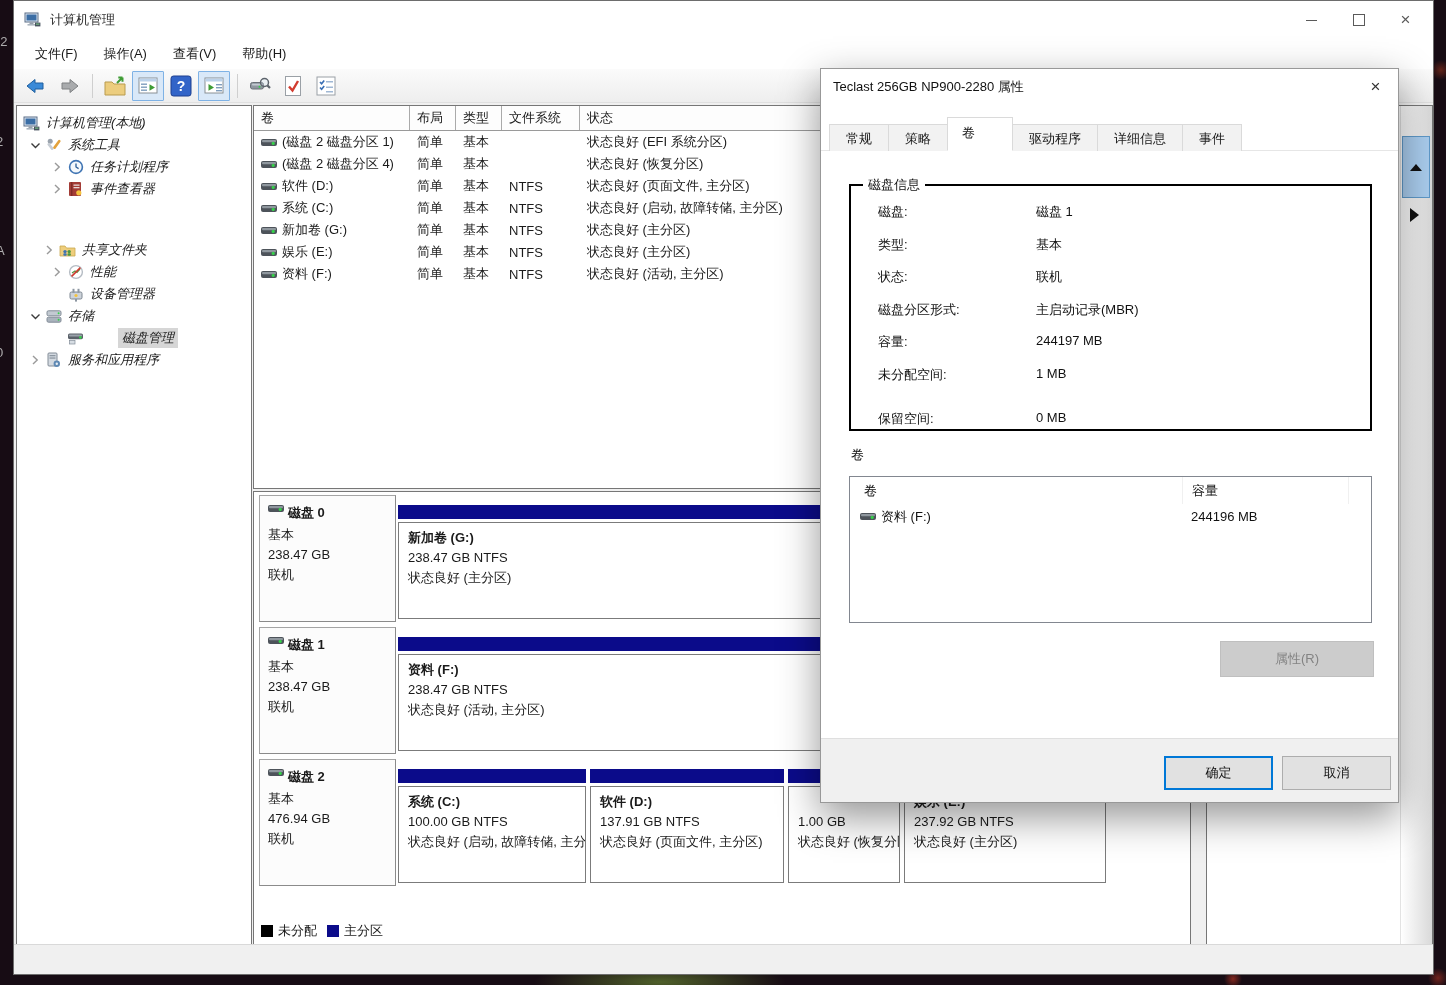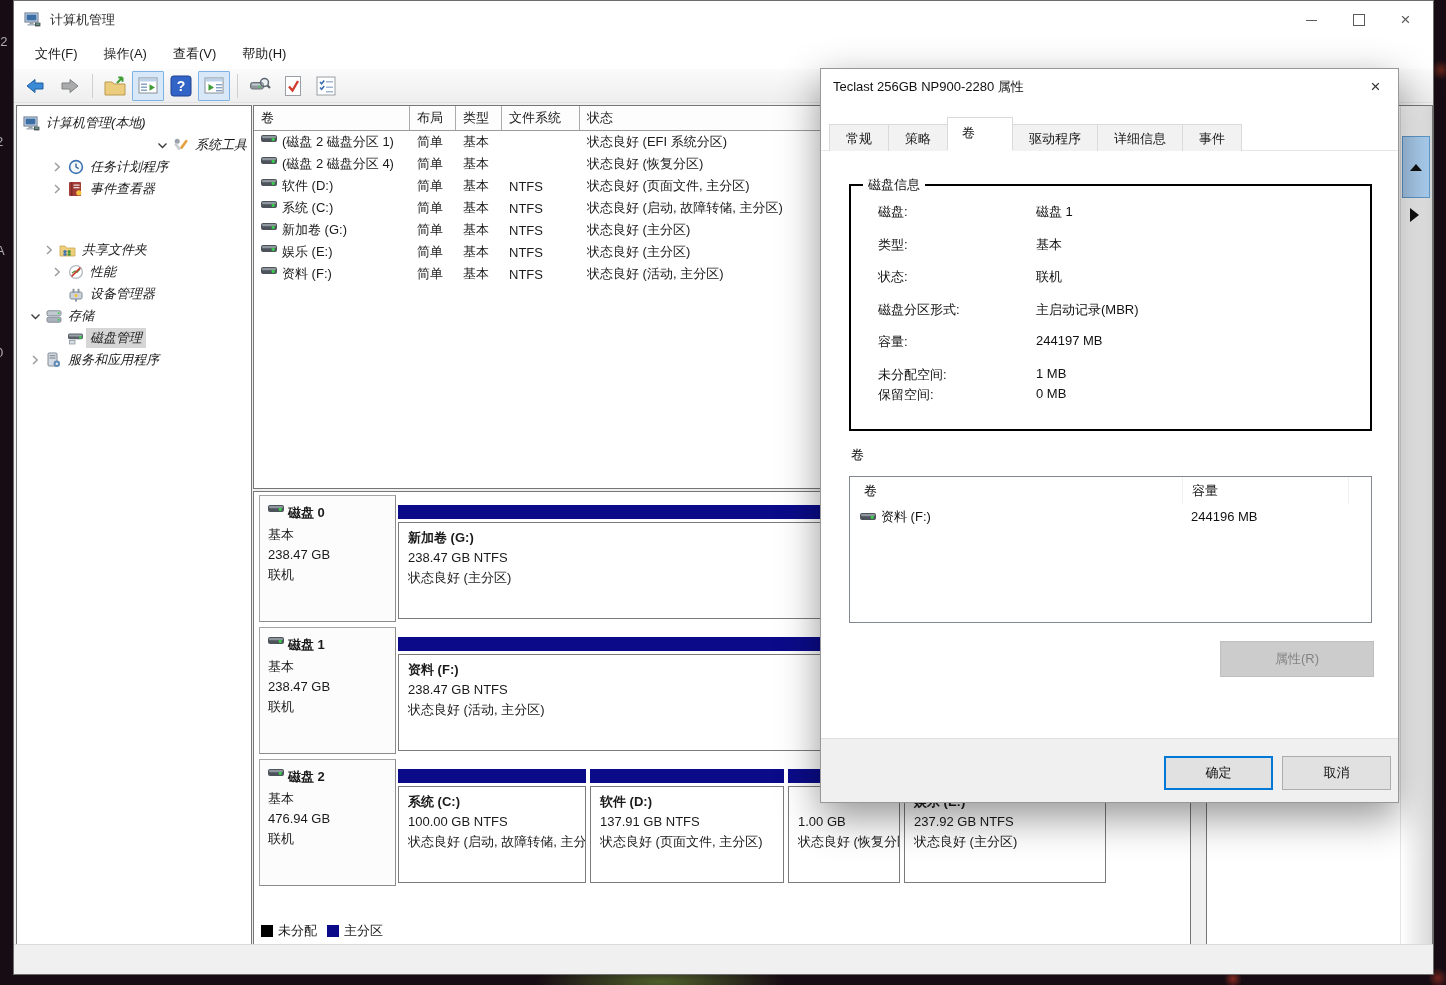--- a/index.html
+++ b/index.html
@@ -35,28 +35,28 @@
     border:1px solid transparent;border-radius:1px;margin-right:1px;}
   .tbtn.hl{background:#d9e8f8;border-color:#7fb2e5;}
   .tsep{width:1px;height:24px;background:#cfcfcf;margin:0 6px;}
 
   .pane{position:absolute;background:#fff;border:1px solid #767676;box-sizing:border-box;}
   .tree-pane{left:2px;top:104px;width:236px;height:841px;padding-top:6px;overflow:hidden;}
   .tree-row{height:22px;display:flex;align-items:center;font-size:13px;color:#1a1a1a;white-space:nowrap;}
   .tree-expander{width:16px;display:flex;justify-content:center;align-items:center;}
   .tree-icon{width:21px;display:flex;justify-content:center;align-items:center;}
   .tree-label{padding:1px 4px;font-style:italic;}
-  .tree-row.selected .tree-label{background:#d6d6d6;}
+  .tree-row.selected .tree-label{background:#d6d6d6;margin-left:32px;}
 
   .volume-pane{left:239px;top:104px;width:938px;height:384px;overflow:hidden;}
   .vol-header{display:flex;height:24px;background:#fdfdfd;border-bottom:1px solid #9a9a9a;}
   .vh-cell{font-size:13px;color:#1a1a1a;padding:3px 0 0 7px;border-right:1px solid #aaaaaa;box-sizing:border-box;}
   .vh-cell.grow{flex:1;border-right:none;}
   .vr{display:flex;height:22px;align-items:center;font-size:13px;color:#1a1a1a;white-space:nowrap;}
-  .vc{box-sizing:border-box;padding-left:7px;overflow:hidden;display:flex;align-items:flex-start;}
+  .vc{box-sizing:border-box;padding-left:7px;overflow:hidden;display:flex;align-items:center;}
   .vicon{margin-right:5px;display:inline-flex;}
 
   .disk-pane{left:239px;top:490px;width:938px;height:455px;overflow:hidden;}
   .disk-row{position:relative;height:130px;margin-top:2px;}
   .disk-label{position:absolute;left:5px;top:1px;width:137px;height:127px;background:#fcfcfc;
     border:1px solid #a5a5a5;border-right-color:#8b8b8b;border-bottom-color:#8b8b8b;
     box-sizing:border-box;padding:7px 0 0 8px;font-size:13px;line-height:20px;color:#1a1a1a;}
   .dl-title{display:flex;align-items:flex-start;font-weight:bold;margin-bottom:2px;}
   .dl-title .vicon{margin-right:4px;}
   .strip{position:absolute;left:144px;top:1px;width:791px;height:128px;display:flex;gap:4px;}
@@ -233,21 +233,21 @@
               <rect x="1" y="1" width="13" height="9" fill="#dfe7f2" stroke="#5b6e87"></rect>
               <rect x="2.5" y="2.5" width="10" height="6" fill="#3b6ea5"></rect>
               <rect x="5.5" y="10.5" width="4" height="1.4" fill="#8a94a1"></rect>
               <rect x="3.5" y="12" width="8" height="1.6" fill="#aab3bd"></rect>
               <rect x="11" y="10.6" width="5.4" height="3.8" fill="#48525e"></rect>
               <rect x="12" y="11.6" width="3.4" height="1" fill="#7fd08a"></rect>
             </svg>
           </span>
           <span class="tree-label">计算机管理(本地)</span>
         </div>
-        <div class="tree-row" style="padding-left: 2px; justify-content: flex-end;">
+        <div class="tree-row" style="padding-left: 10px;">
           <span class="tree-expander">
             <svg width="14" height="14" viewBox="0 0 14 14">
               <path d="M3.5 5.5 7.5 9.5 11.5 5.5" fill="none" stroke="#3c3c3c" stroke-width="1.4"></path>
             </svg>
           </span>
           <span class="tree-icon">
             <svg width="16" height="16" viewBox="0 0 16 16">
               <circle cx="4.2" cy="4.2" r="2.5" fill="#9aa3ad"></circle>
               <rect x="3.2" y="5.5" width="2.6" height="8" rx="1" fill="#c7cdd4" transform="rotate(-38 4.5 9.5)"></rect>
               <rect x="9.6" y="2.2" width="2.6" height="10.5" rx="1" fill="#e3a23c" transform="rotate(36 10.9 7.4)"></rect>
@@ -725,21 +725,21 @@
             <span>主启动记录(MBR)</span>
           </div>
           <div class="irow" style="top: 147px;">
             <span class="ilabel">容量:</span>
             <span>244197 MB</span>
           </div>
           <div class="irow" style="top: 180px;">
             <span class="ilabel">未分配空间:</span>
             <span>1 MB</span>
           </div>
-          <div class="irow" style="top: 200px;">
+          <div class="irow" style="top: 224px;">
             <span class="ilabel">保留空间:</span>
             <span>0 MB</span>
           </div>
         </div>
     </div>
 
     <div class="dlg-vol-label">卷</div>
     <div class="dlg-listbox">
       <div class="dlb-header">
         <div class="dlb-c1">卷</div>

